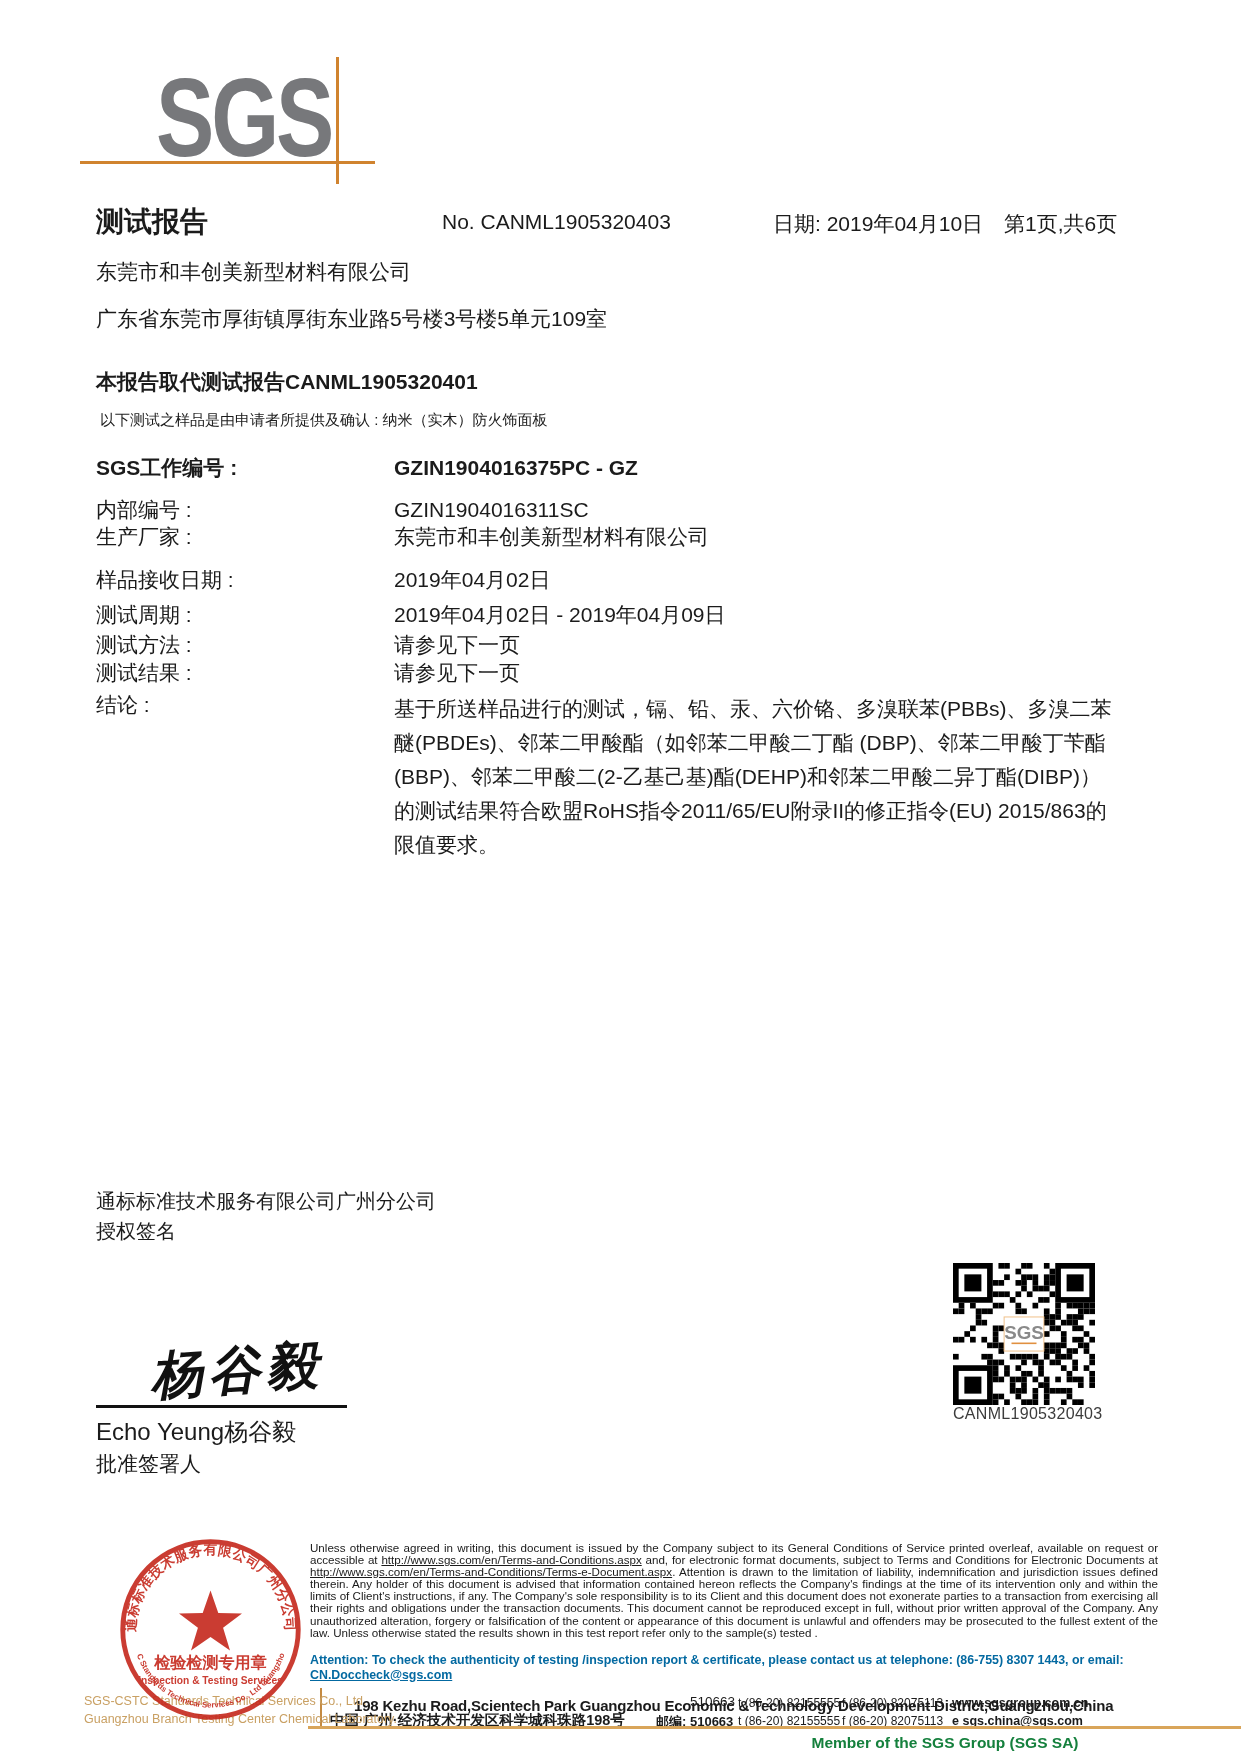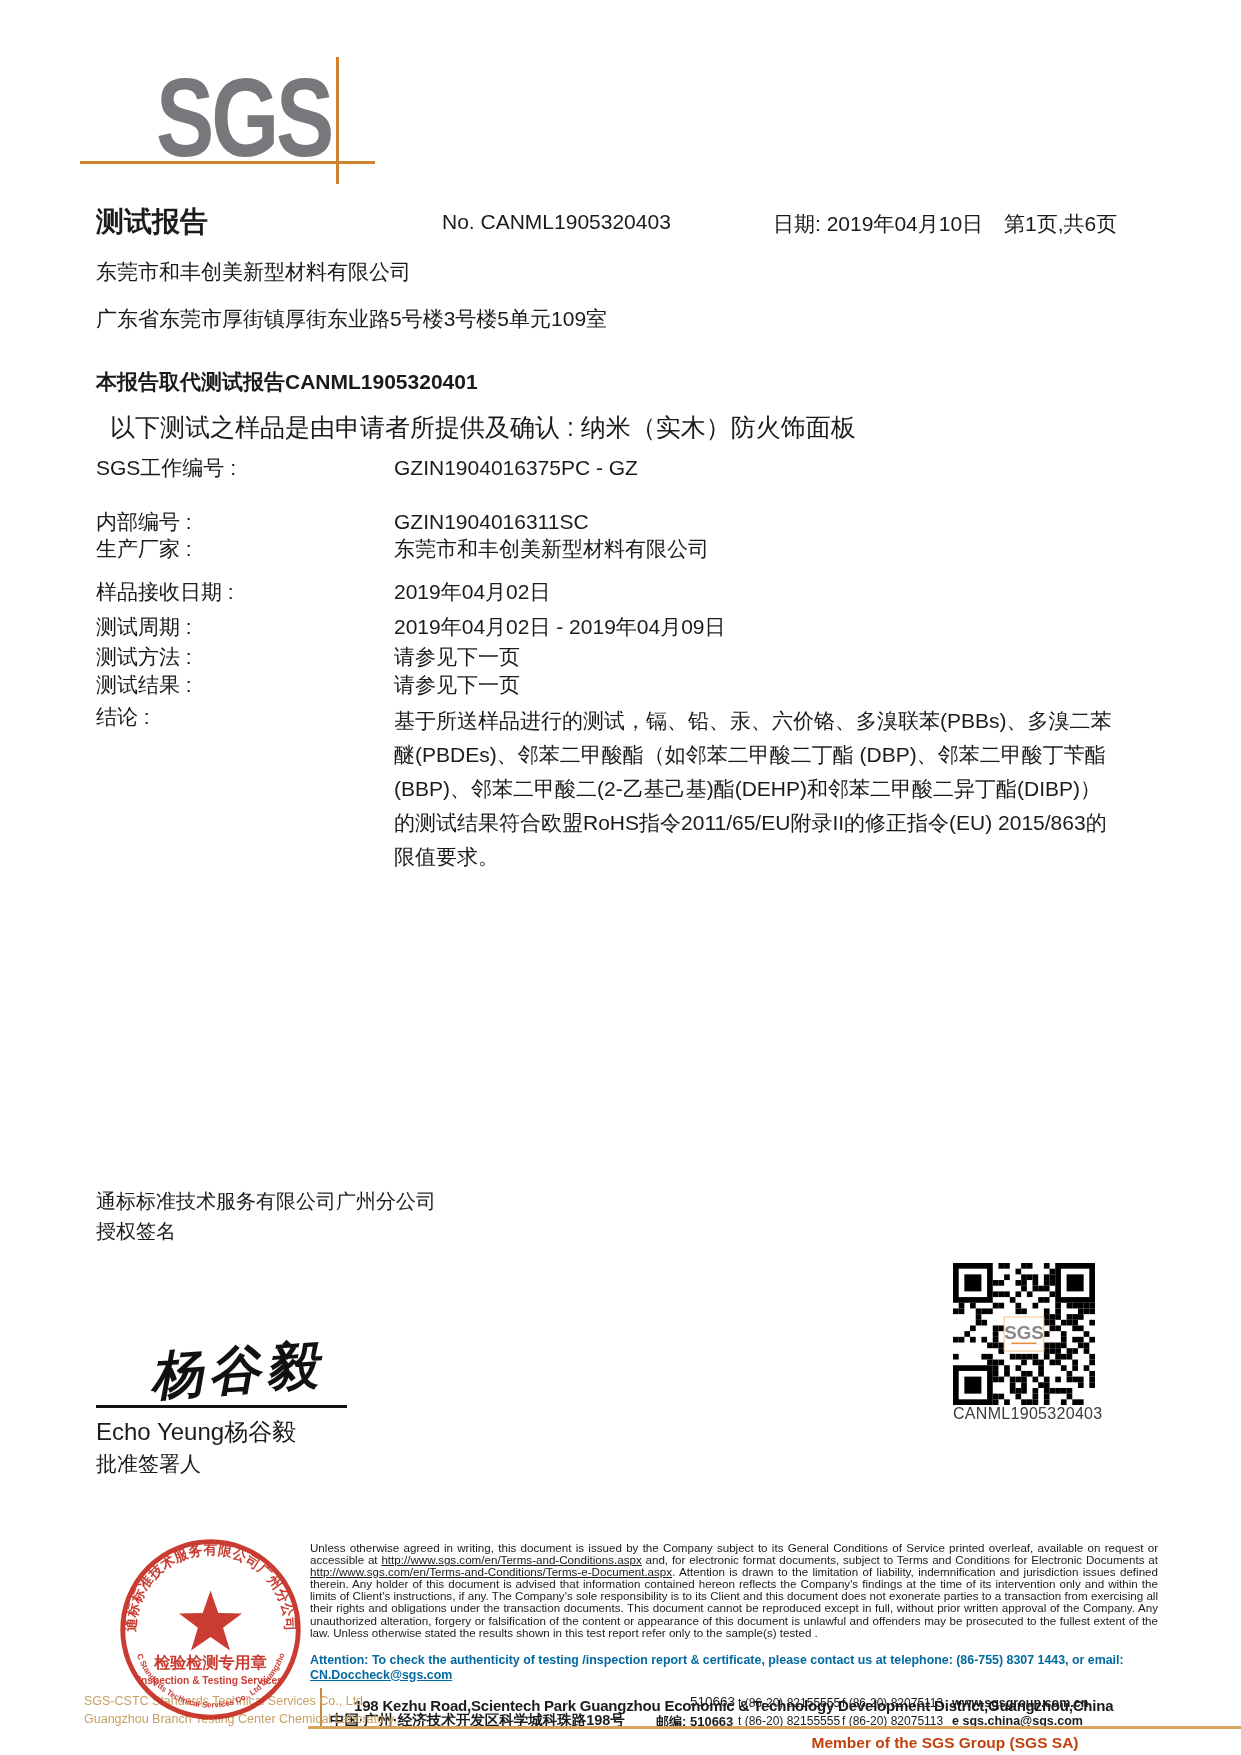--- a/index.html
+++ b/index.html
@@ -18,28 +18,28 @@
   .doc-title{position:absolute;left:96px;top:203px;font-size:28px;font-weight:bold;}
   .report-no{position:absolute;left:442px;top:210px;font-size:21px;}
   .report-date{position:absolute;left:773px;top:210px;font-size:21px;}
   .report-page{position:absolute;left:1004px;top:210px;font-size:21px;}
 
   
   .applicant-name{position:absolute;left:96px;top:258px;font-size:21px;}
   .applicant-addr{position:absolute;left:96px;top:305px;font-size:21px;}
 
   .supersede{position:absolute;left:96px;top:368px;font-size:21px;font-weight:bold;}
-  .sample-desc{position:absolute;left:110px;top:411px;font-size:25px;}
+  .sample-desc{position:absolute;left:100px;top:411px;font-size:15px;}
 
   
   .fields{position:absolute;left:96px;top:455px;width:1050px;}
   .frow{display:flex;line-height:26px;font-size:21px;}
   .flabel{flex:0 0 298px;}
   .fvalue{width:724px;}
-  .frow:nth-child(1){margin-bottom:28px;}
+  .frow:nth-child(1){margin-bottom:16px;font-weight:bold;}
   .frow:nth-child(2){margin-bottom:1px;}
   .frow:nth-child(3){margin-bottom:17px;}
   .frow:nth-child(4){margin-bottom:9px;}
   .frow:nth-child(5){margin-bottom:4px;}
   .frow:nth-child(6){margin-bottom:2px;}
   .frow:nth-child(7){margin-bottom:6px;}
   .frow:nth-child(8){margin-bottom:12px;}
   .frow.conclusion .fvalue{line-height:34px;}
 
   
@@ -82,21 +82,21 @@
   .fax1{position:absolute;left:512px;top:2px;font-size:12px;}
   .web{position:absolute;left:622px;top:2px;font-size:12.5px;font-weight:bold;}
   .addr-cn{position:absolute;left:0;top:0;font-size:14.5px;font-weight:bold;}
   .zip-cn{position:absolute;left:326px;top:2px;font-size:13px;font-weight:bold;}
   .tel2{position:absolute;left:408px;top:3px;font-size:12px;}
   .fax2{position:absolute;left:512px;top:3px;font-size:12px;}
   .femail{position:absolute;left:622px;top:3px;font-size:12.5px;font-weight:bold;}
 
   .foot-hline{position:absolute;left:308px;top:1726px;width:933px;height:3px;background:#d9a55a;}
   .member{position:absolute;left:700px;top:1734px;width:490px;text-align:center;
-          font-size:15.5px;font-weight:bold;color:#c2410c;}
+          font-size:15.5px;font-weight:bold;color:#15803d;}
 </style>
 </head>
 <body>
 
 <div class="page">
 
   <div class="logo-wrap">
     <div class="logo-hline"></div>
     <div class="logo-vline"></div>
     <div class="logo-text">SGS</div>

